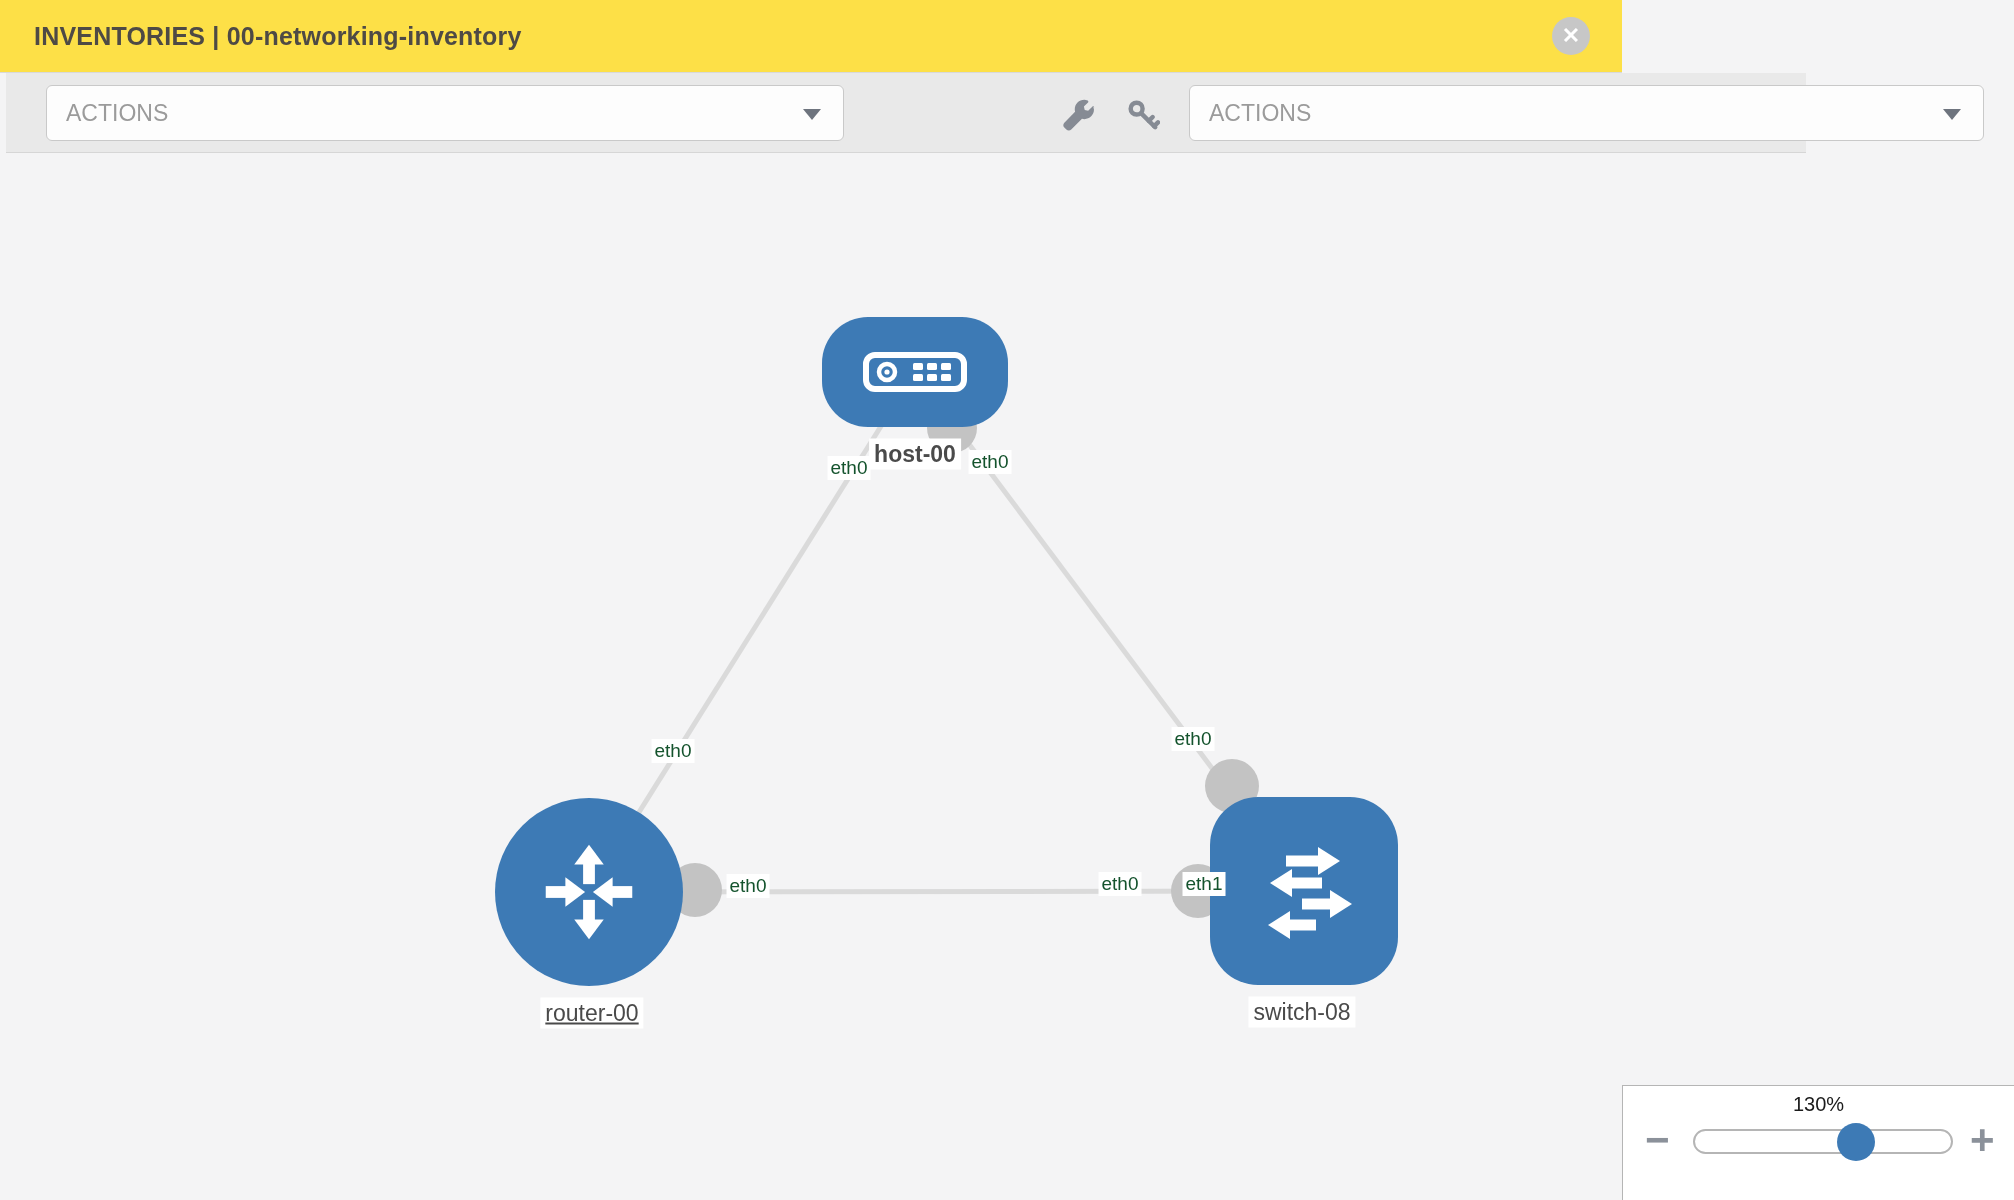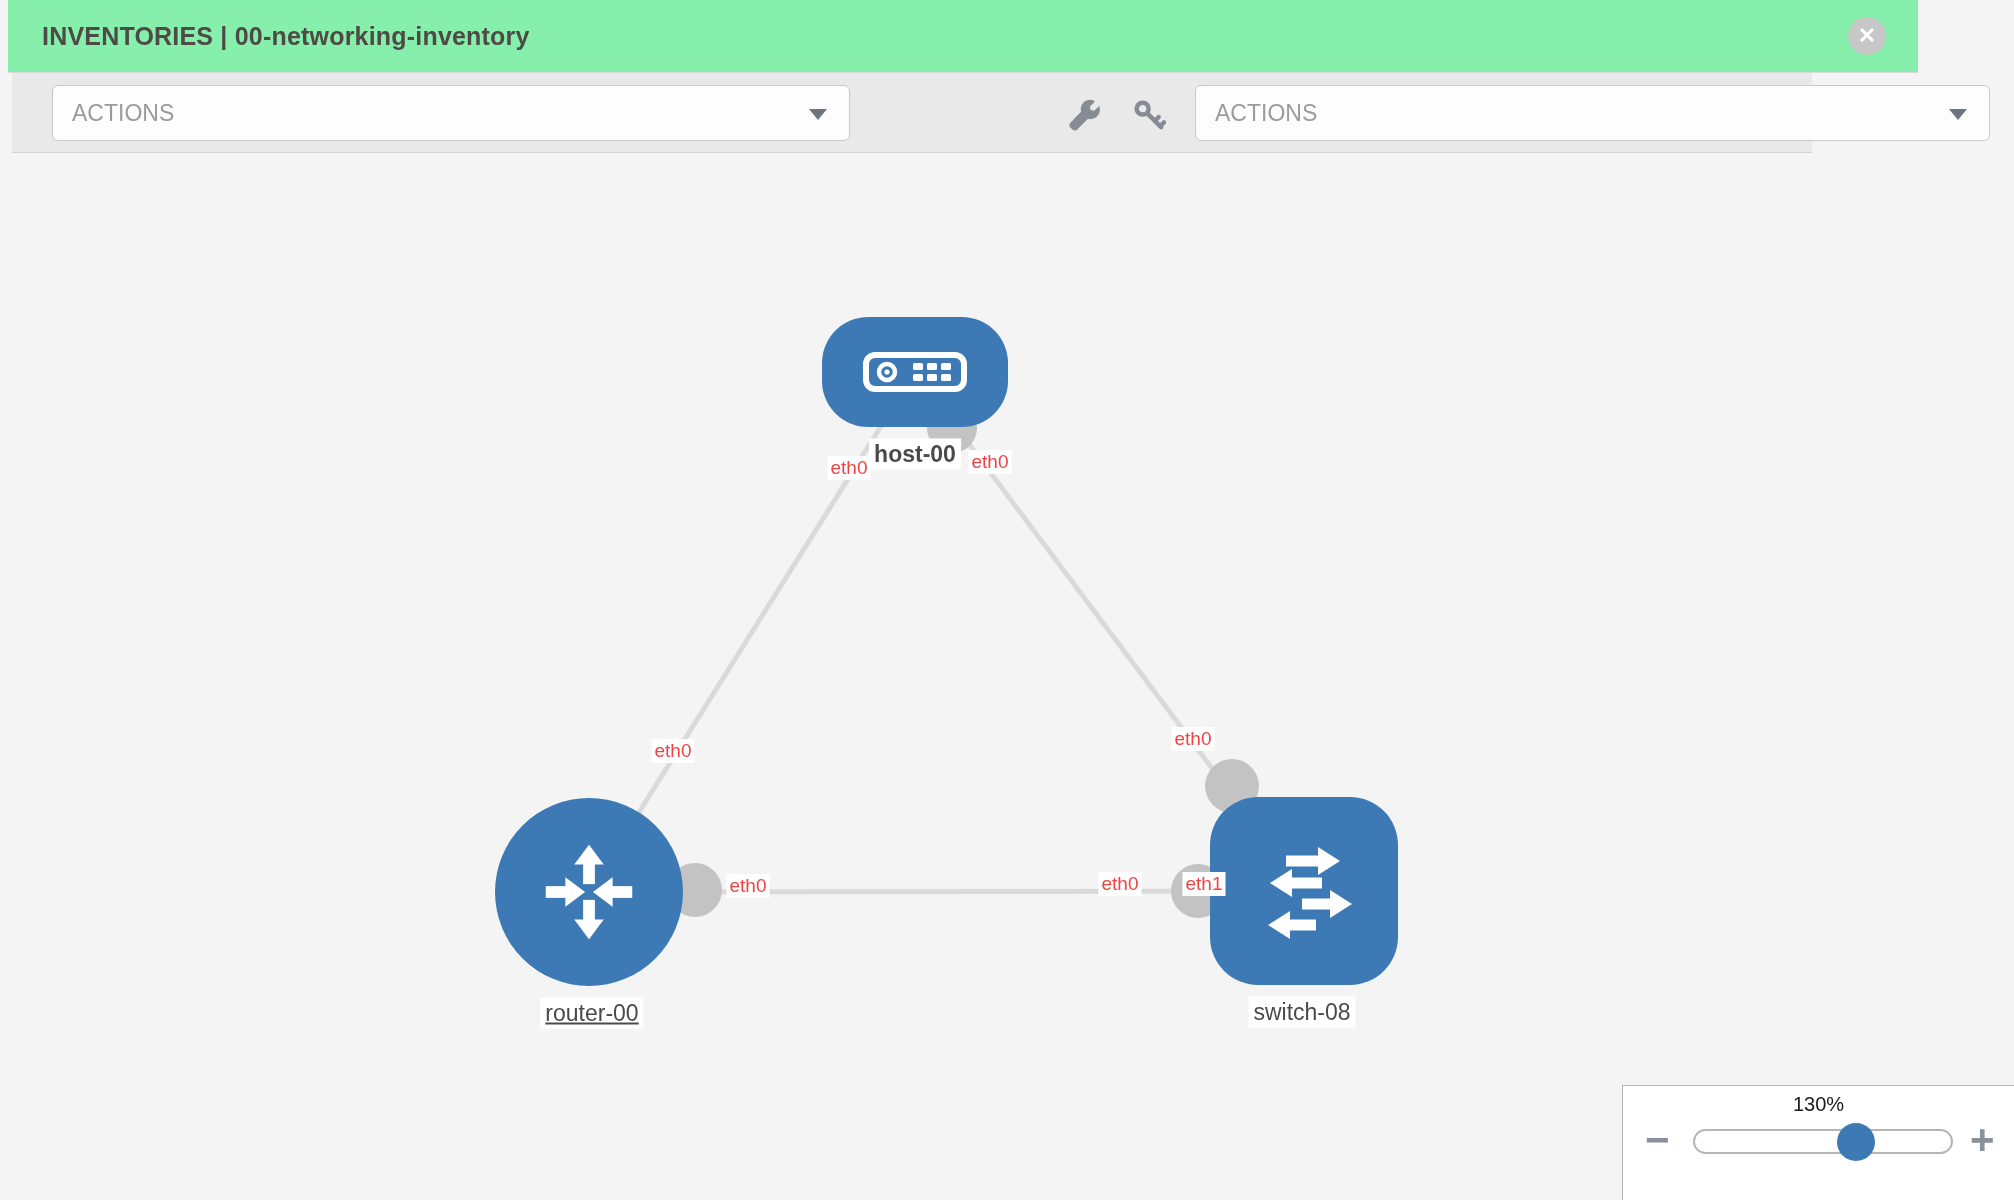--- a/index.html
+++ b/index.html
@@ -2,38 +2,38 @@
 <html><head>
 <meta charset="utf-8">
 <style>
   * { margin: 0; padding: 0; box-sizing: border-box; }
   html, body { width: 2014px; height: 1200px; overflow: hidden; }
   body { font-family: "Liberation Sans", sans-serif; background: #f4f4f5; }
   .page { position: relative; width: 2014px; height: 1200px; }
 
   
   .header {
-    position: absolute; left: 8px; top: 0; width: 1910px; height: 73px;
-    background: #86efac; border-bottom: 1px solid #d9d9d9;
+    position: absolute; left: 0; top: 0; width: 1622px; height: 73px;
+    background: #fde047; border-bottom: 1px solid #d9d9d9;
   }
   .page-title {
     position: absolute; left: 34px; top: 0; height: 73px;
     display: flex; align-items: center;
     font-size: 25px; font-weight: bold; color: #4e4a45; letter-spacing: 0.2px;
   }
   .close-btn {
     position: absolute; right: 32px; top: 17px; width: 38px; height: 38px;
     border-radius: 50%; background: #c7c7c7; cursor: pointer;
     display: flex; align-items: center; justify-content: center;
   }
   .close-btn span { color: #ffffff; font-size: 22px; font-weight: bold; line-height: 1; }
 
   
   .toolbar {
-    position: absolute; left: 12px; top: 73px; width: 1800px; height: 80px;
+    position: absolute; left: 6px; top: 73px; width: 1800px; height: 80px;
     background: #e9e9e9; border-bottom: 1px solid #d6d6d6;
   }
   .dd-box {
     position: absolute; top: 12px; height: 56px; background: #fdfdfd;
     border: 1px solid #c9c9c9; border-radius: 6px; cursor: pointer;
     display: flex; align-items: center;
   }
   .dd-label { padding-left: 19px; font-size: 23px; color: #9b9b9b; }
   .dd-caret {
     position: absolute; right: 22px; top: 23px;
@@ -56,21 +56,21 @@
   .node-router { border-radius: 50%; }
   .node-switch { border-radius: 48px; }
 
   .node-label {
     position: absolute; transform: translate(-50%, -50%);
     background: #ffffff; color: #4a4a4a; font-size: 23px;
     padding: 2px 5px; white-space: nowrap; z-index: 5;
   }
   .eth-label {
     position: absolute; transform: translate(-50%, -50%);
-    background: #ffffff; color: #ef4444; font-size: 19px;
+    background: #ffffff; color: #14532d; font-size: 19px;
     padding: 1px 3px; white-space: nowrap; z-index: 4;
   }
 
   
   .zoom-panel {
     position: absolute; left: 1622px; top: 1085px; width: 393px; height: 116px;
     background: #ffffff; border: 1px solid #b5b5b5; z-index: 6;
   }
   .zoom-level { position: absolute; left: 0; top: 7px; width: 100%; text-align: center; font-size: 20px; color: #1b1b1b; }
   .zoom-minus, .zoom-plus {

